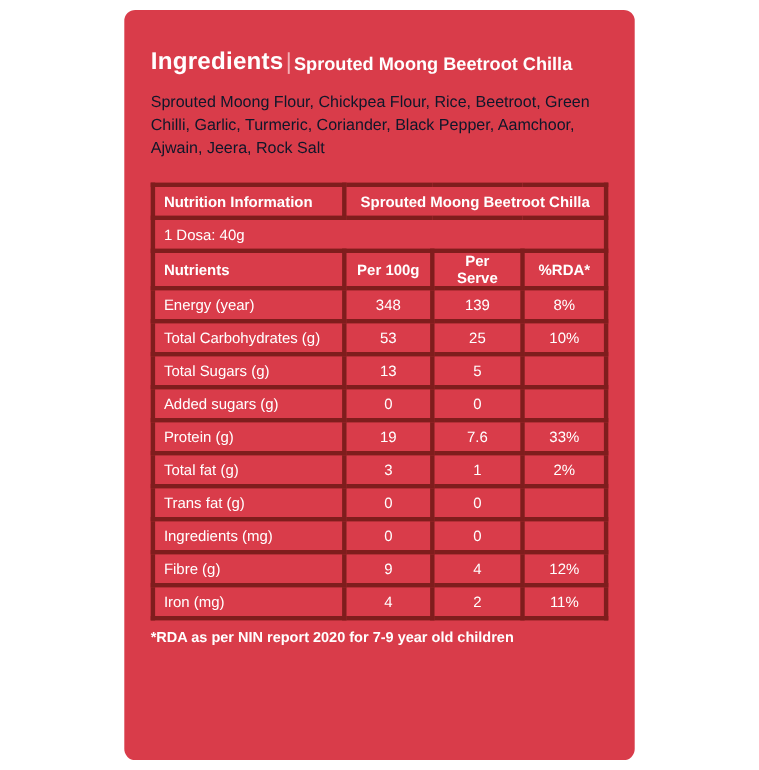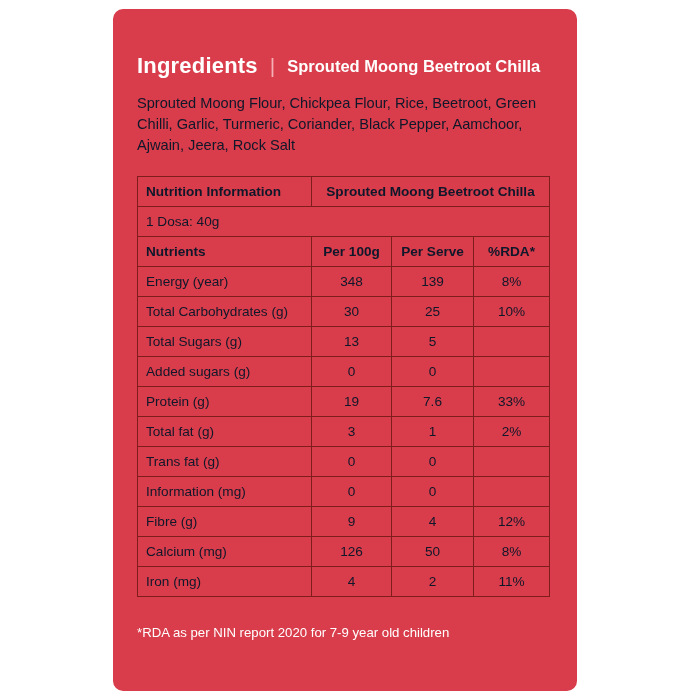--- a/index.html
+++ b/index.html
@@ -20,24 +20,22 @@
     height: 682px;
     background: #d93c4a;
     border-radius: 10px;
     box-sizing: border-box;
     padding: 34px 24px 0 24px;
     color: #ffffff;
     overflow: hidden;
   }
   .head {
     display: flex;
-    align-items: center;
-    gap: 10px;
+    align-items: flex-end;
     margin-bottom: 14px;
-    margin-top: 10px;
   }
   .head-title {
     font-size: 22px;
     font-weight: bold;
     letter-spacing: 0.2px;
     color: #ffffff;
   }
   .head-sep {
     font-size: 21px;
     color: #f4b0b6;
@@ -55,45 +53,45 @@
     color: #0f172a;
     width: 412px;
     margin-bottom: 20px;
   }
   table.nutrition {
     border-collapse: collapse;
     width: 412px;
     table-layout: fixed;
   }
   table.nutrition td {
-    border: 1px solid #7f1d1d;
+    border: 4px solid #7f1d1d;
     font-size: 13.6px;
-    color: #0f172a;
+    color: #ffffff;
     height: 30px;
     padding: 0 8px;
     vertical-align: middle;
     box-sizing: border-box;
   }
   td.label {
     text-align: left;
   }
   td.val {
     text-align: center;
   }
   .bold {
     font-weight: bold;
   }
   .c1 { width: 174px; }
   .c2 { width: 80px; }
   .c3 { width: 82px; }
   .c4 { width: 76px; }
   .footnote {
-    margin-top: 28px;
+    margin-top: 8px;
     font-size: 13.2px;
-    font-weight: normal;
+    font-weight: bold;
     color: #ffffff;
   }
 </style>
 </head>
 <body>
 
 <div class="panel">
 
   <div class="head">
     <span class="head-title">Ingredients</span>
@@ -126,21 +124,21 @@
       </tr>
 
       <tr>
         <td class="label">Energy (year)</td>
         <td class="val">348</td>
         <td class="val">139</td>
         <td class="val">8%</td>
       </tr>
       <tr>
         <td class="label">Total Carbohydrates (g)</td>
-        <td class="val">30</td>
+        <td class="val">53</td>
         <td class="val">25</td>
         <td class="val">10%</td>
       </tr>
       <tr>
         <td class="label">Total Sugars (g)</td>
         <td class="val">13</td>
         <td class="val">5</td>
         <td class="val"></td>
       </tr>
       <tr>
@@ -161,36 +159,30 @@
         <td class="val">1</td>
         <td class="val">2%</td>
       </tr>
       <tr>
         <td class="label">Trans fat (g)</td>
         <td class="val">0</td>
         <td class="val">0</td>
         <td class="val"></td>
       </tr>
       <tr>
-        <td class="label">Information (mg)</td>
+        <td class="label">Ingredients (mg)</td>
         <td class="val">0</td>
         <td class="val">0</td>
         <td class="val"></td>
       </tr>
       <tr>
         <td class="label">Fibre (g)</td>
         <td class="val">9</td>
         <td class="val">4</td>
         <td class="val">12%</td>
-      </tr>
-      <tr>
-        <td class="label">Calcium (mg)</td>
-        <td class="val">126</td>
-        <td class="val">50</td>
-        <td class="val">8%</td>
       </tr>
       <tr>
         <td class="label">Iron (mg)</td>
         <td class="val">4</td>
         <td class="val">2</td>
         <td class="val">11%</td>
       </tr>
     </tbody>
   </table>
 

